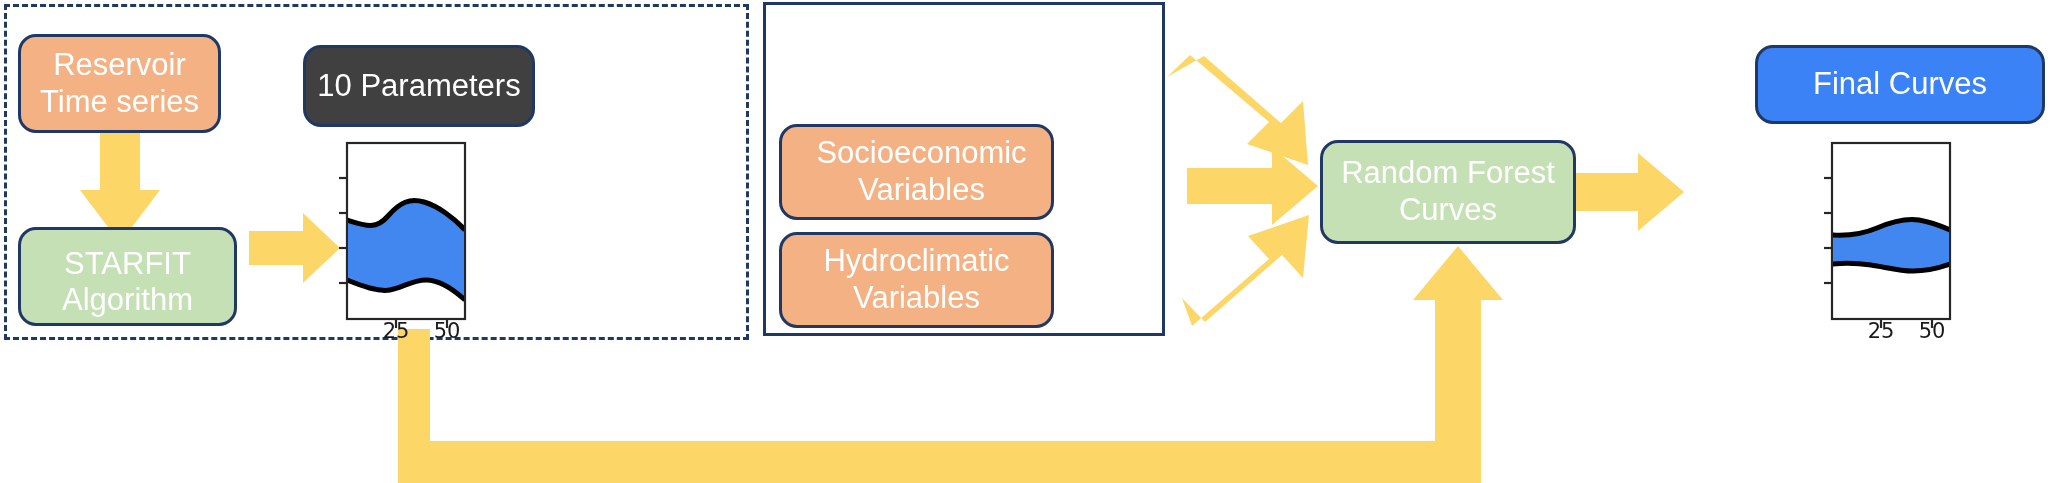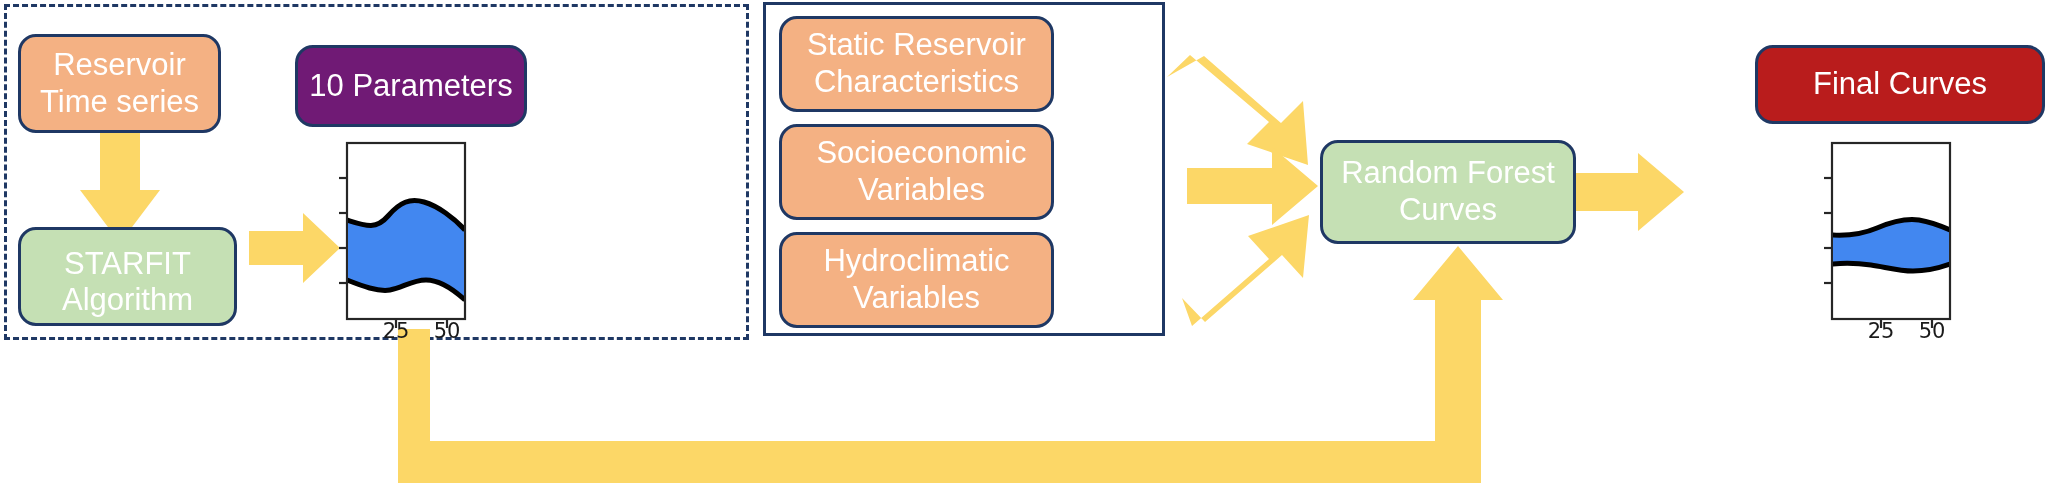--- a/index.html
+++ b/index.html
@@ -27,23 +27,23 @@
     display: flex;
     align-items: center;
     justify-content: center;
     text-align: center;
     color: #ffffff;
     line-height: 1.18;
     padding: 4px 10px;
     white-space: pre-line;
   }
   .box-orange { background: #f4b183; }
-  .box-blue   { background: #701a75; }
+  .box-blue   { background: #404040; margin-left: 8px; }
   .box-green  { background: #c5e0b4; }
-  .box-navy   { background: #b91c1c; }
+  .box-navy   { background: #3b82f6; }
 
   
   .frame-dashed {
     position: absolute;
     box-sizing: border-box;
     border: 3px dashed #1f3864;
     background: transparent;
   }
   .frame-solid {
     position: absolute;
@@ -165,24 +165,20 @@
                  C 48,152 32,146 17,140 Z" fill="#4287f0"></path>
         <path d="M 17,80 C 36,86 46,90 58,76 C 70,62 80,58 94,62 C 108,66 124,78 135,90" fill="none" stroke="#000000" stroke-width="5"></path>
         <path d="M 17,140 C 32,146 48,152 60,150 C 72,148 82,140 96,140 C 110,140 124,150 135,160" fill="none" stroke="#000000" stroke-width="5"></path>
       </g>
 
       <text class="tick-label" x="66" y="198" text-anchor="middle">25</text>
       <text class="tick-label" x="117" y="198" text-anchor="middle">50</text>
     </svg>
   </div>
 
-  <div class="box box-orange" style="left:779px; top:16px; width:275px; height:96px; font-size:31px;">
-    <span>Static Reservoir
-Characteristics</span>
-  </div>
 
   <div class="box box-orange" style="left:779px; top:124px; width:275px; height:96px; font-size:31px;padding-left:20px;">
     <span>Socioeconomic
 Variables</span>
   </div>
 
   <div class="box box-orange" style="left:779px; top:232px; width:275px; height:96px; font-size:31px;">
     <span>Hydroclimatic
 Variables</span>
   </div>

